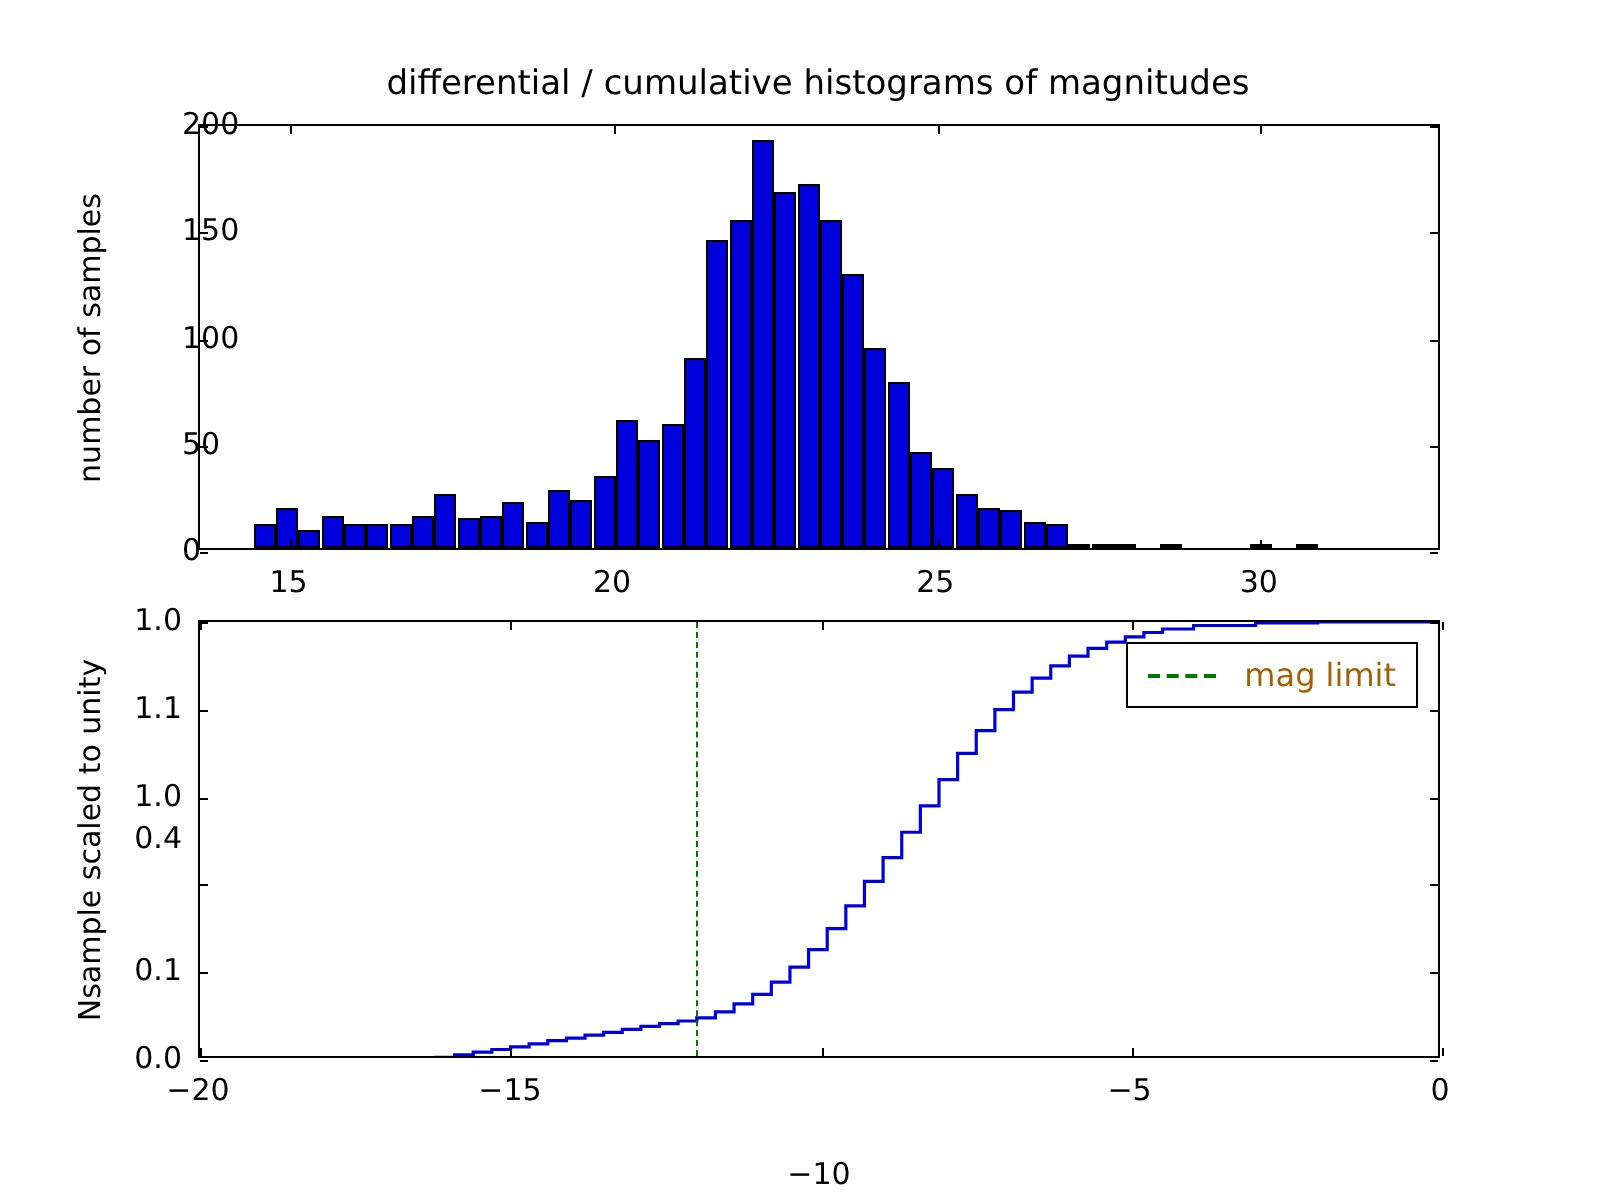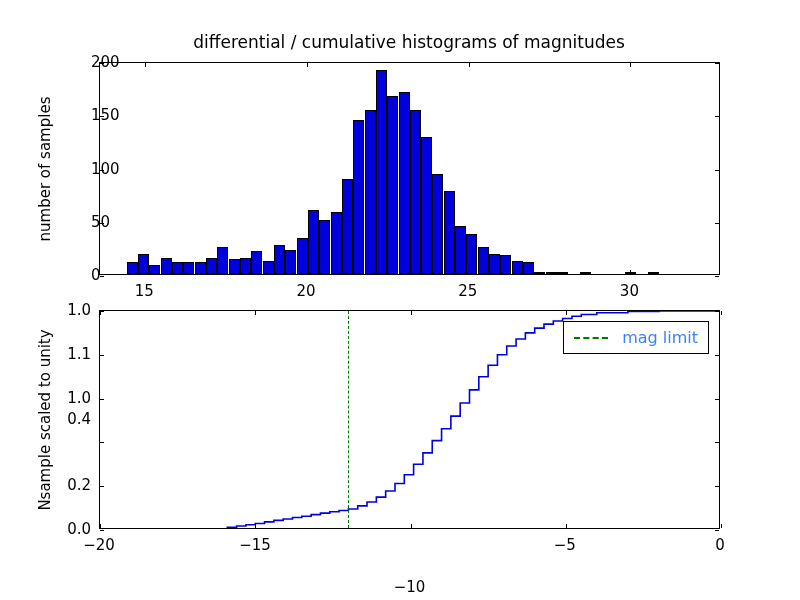--- a/index.html
+++ b/index.html
@@ -66,21 +66,21 @@
     background:#ffffff;
     border:1.3px solid #000;
     box-sizing:border-box;
     display:flex;align-items:center;
     padding:6px 10px;
   }
   .legend-line{
     width:34px;height:0;border-top:2px dashed #007700;
     margin-right:14px;flex:0 0 auto;
   }
-  .legend-label{font-size:16px;color:#3b82f6;white-space:nowrap;}
+  .legend-label{font-size:16px;color:#a16207;white-space:nowrap;}
 </style>
 </head>
 <body>
 
 <div id="figure">
 
   <div class="fig-title" id="figTitle" style="left:409px;top:32px;">differential / cumulative histograms of magnitudes</div>
 
   <div class="axis-title vertical" id="topYLabel" style="left: 36px; top: 168.5px; transform: rotate(-90deg) translateX(-50%); transform-origin: 0px 0px;">number of samples</div>
 
@@ -191,21 +191,21 @@
 <div class="ticklabel y" style="left: 91px; top: 275px; width: 0px; transform: translate(-100%, -50%);">0</div>
     <div class="ticklabel y" style="left: 91px; top: 221.8px; width: 0px; transform: translate(-100%, -50%);">50</div>
     <div class="ticklabel y" style="left: 91px; top: 168.5px; width: 0px; transform: translate(-100%, -50%);">100</div>
     <div class="ticklabel y" style="left: 91px; top: 115.3px; width: 0px; transform: translate(-100%, -50%);">150</div>
     <div class="ticklabel y" style="left: 91px; top: 62px; width: 0px; transform: translate(-100%, -50%);">200</div>
     <div class="ticklabel x" style="left:144.3px;top:282px;">15</div>
     <div class="ticklabel x" style="left:306.0px;top:282px;">20</div>
     <div class="ticklabel x" style="left:467.7px;top:282px;">25</div>
     <div class="ticklabel x" style="left:629.4px;top:282px;">30</div>
     <div class="ticklabel y" style="left: 91px; top: 529px; transform: translate(-100%, -50%);">0.0</div>
-    <div class="ticklabel y" style="left: 91px; top: 485.2px; transform: translate(-100%, -50%);">0.2</div>
+    <div class="ticklabel y" style="left: 91px; top: 485.2px; transform: translate(-100%, -50%);">0.1</div>
     <div class="ticklabel y" style="left: 91px; top: 419px; transform: translate(-100%, -50%);">0.4</div>
     <div class="ticklabel y" style="left: 91px; top: 397.6px; transform: translate(-100%, -50%);">1.0</div>
     <div class="ticklabel y" style="left: 91px; top: 353.8px; transform: translate(-100%, -50%);">1.1</div>
     <div class="ticklabel y" style="left: 91px; top: 310px; transform: translate(-100%, -50%);">1.0</div>
     <div class="ticklabel x" style="left:99.0px;top:536px;">−20</div>
     <div class="ticklabel x" style="left:255px;top:536px;">−15</div>
     <div class="ticklabel x" style="left:409.5px;top:536px;margin-top:42px;">−10</div>
     <div class="ticklabel x" style="left:564.8px;top:536px;">−5</div>
     <div class="ticklabel x" style="left:720.0px;top:536px;">0</div>
   </div>

